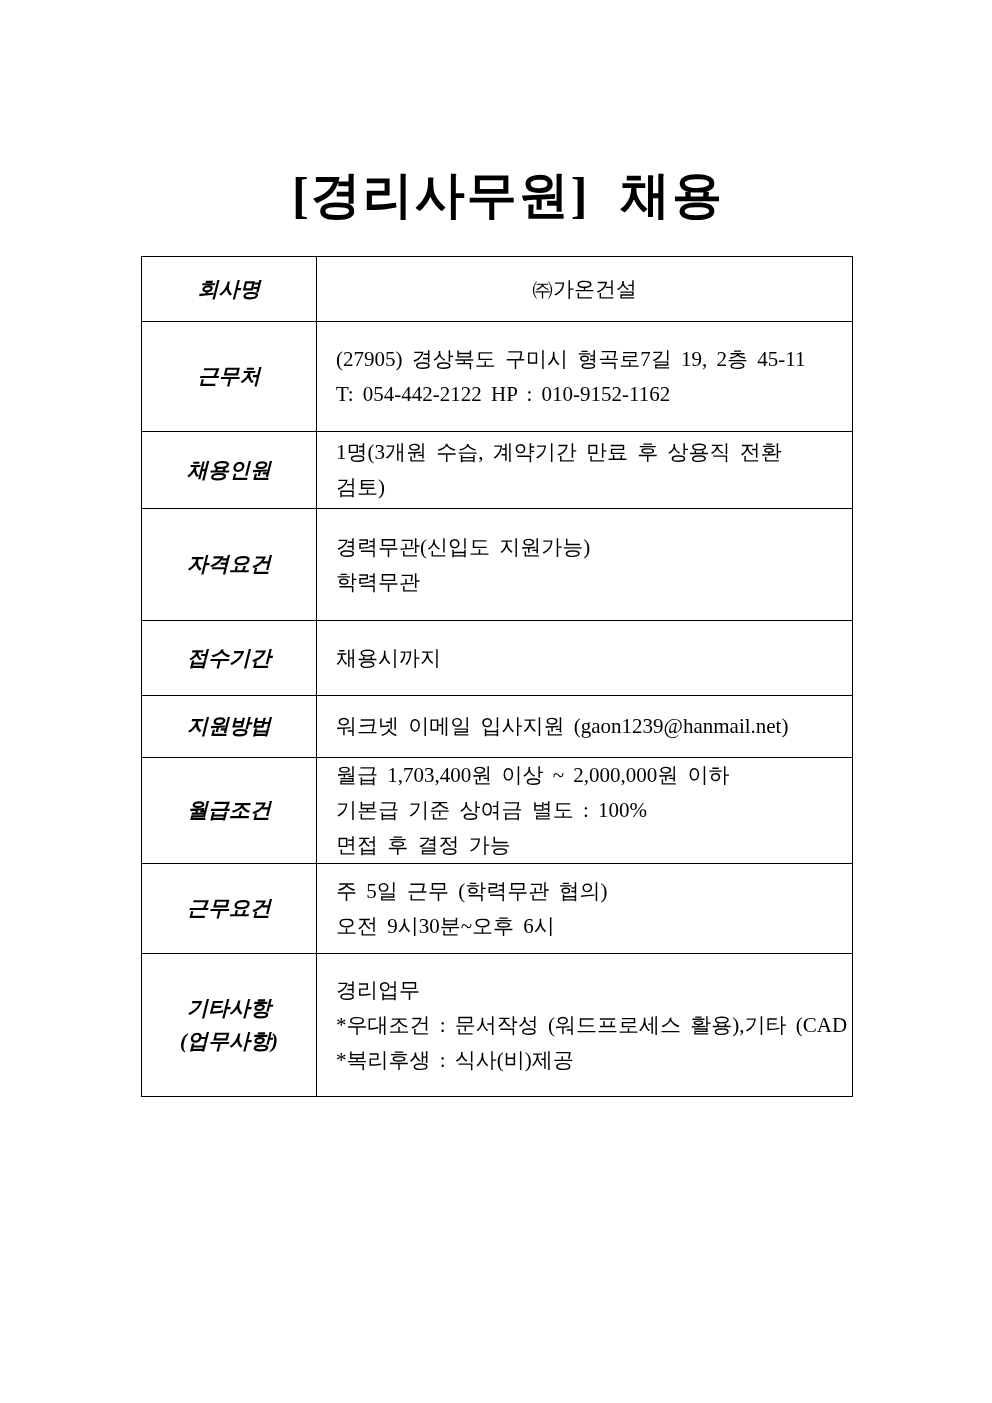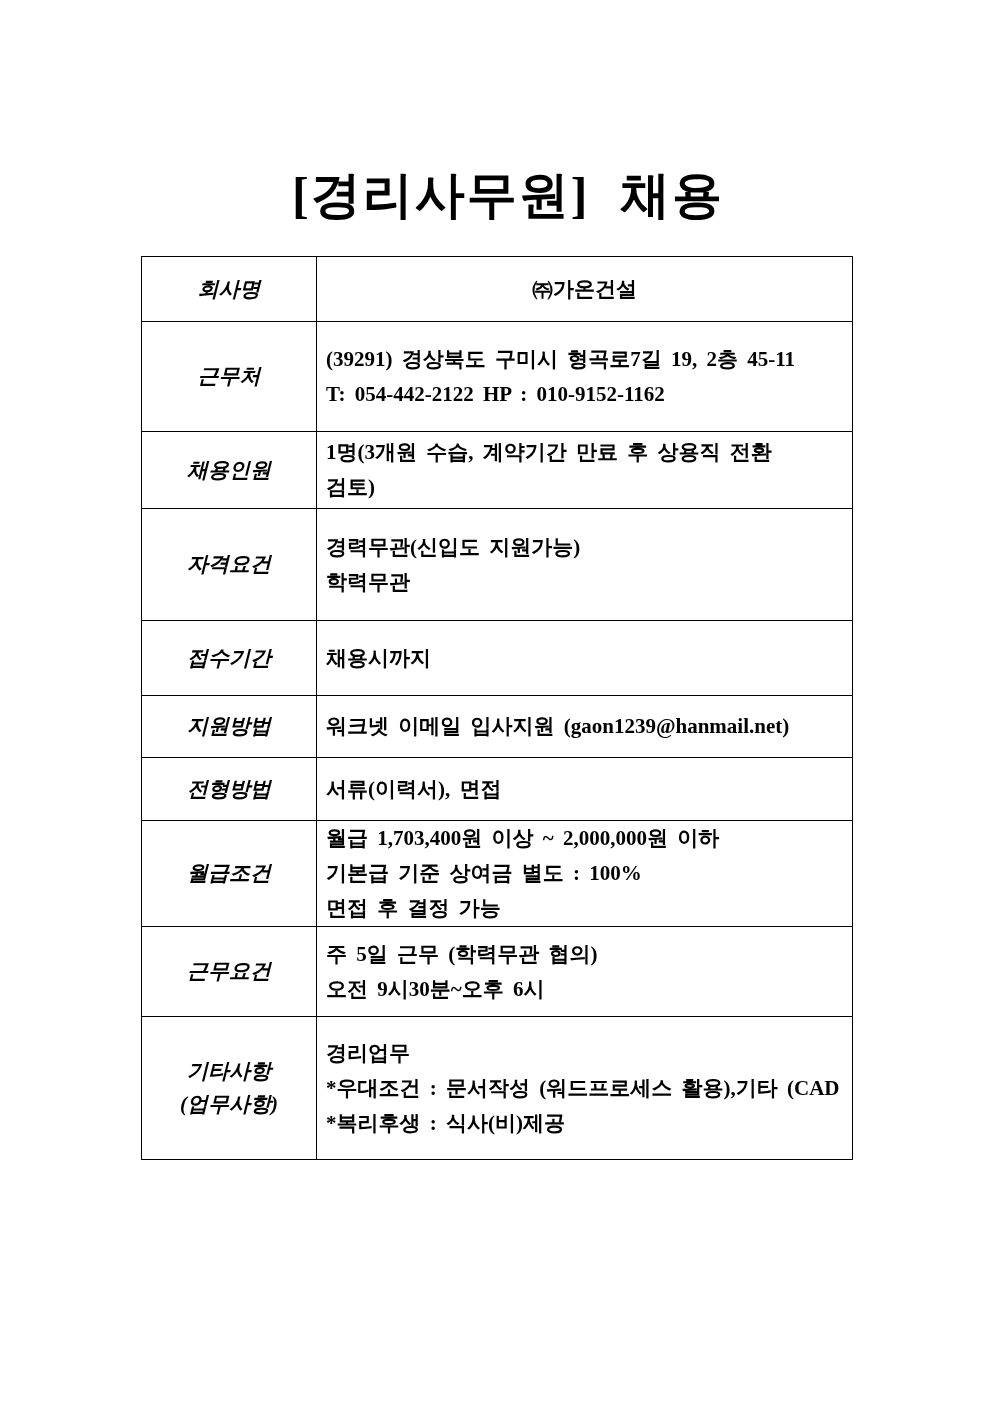--- a/index.html
+++ b/index.html
@@ -37,23 +37,22 @@
     padding:0;
   }
   .job-table th{
     font-weight:700;
     text-align:center;
     padding:0 4px;
     font-style:italic;
   }
   .job-table td{
     text-align:left;
-    padding:0 9px;
+    padding:0 19px;
     word-spacing:4px;
-    font-weight:bold;
   }
   .job-table td.center{text-align:center;}
   .line{line-height:35px;white-space:nowrap;}
   th .line{line-height:33px;white-space:nowrap;}
   tr.r0{height:65px;}
   tr.r1{height:110px;}
   tr.r2{height:77px;}
   tr.r3{height:112px;}
   tr.r4{height:75px;margin-top:28px;}
   tr.r5{height:62px;}
@@ -89,21 +88,21 @@
           </th>
         <td class="center">
           <div class="line">㈜가온건설</div>
         </td>
       </tr>
       <tr class="r1">
         <th>
             <div class="line">근무처</div>
           </th>
         <td>
-          <div class="line">(39291) 경상북도 구미시 형곡로7길 19, 2층 45-11</div>
+          <div class="line">(27905) 경상북도 구미시 형곡로7길 19, 2층 45-11</div>
           <div class="line">T: 054-442-2122  HP : 010-9152-1162</div>
         </td>
       </tr>
       <tr class="r2">
         <th>
             <div class="line">채용인원</div>
           </th>
         <td>
           <div class="line">1명(3개원 수습, 계약기간 만료 후 상용직 전환</div>
           <div class="line">검토)</div>
@@ -125,28 +124,20 @@
         <td>
           <div class="line">채용시까지</div>
         </td>
       </tr>
       <tr class="r5">
         <th>
             <div class="line">지원방법</div>
           </th>
         <td>
           <div class="line">워크넷 이메일 입사지원 (gaon1239@hanmail.net)</div>
-        </td>
-      </tr>
-      <tr class="r6">
-        <th>
-            <div class="line">전형방법</div>
-          </th>
-        <td>
-          <div class="line">서류(이력서), 면접</div>
         </td>
       </tr>
       <tr class="r7">
         <th>
             <div class="line">월급조건</div>
           </th>
         <td>
           <div class="line">월급 1,703,400원 이상 ~ 2,000,000원 이하</div>
           <div class="line">기본급 기준 상여금 별도 : 100%</div>
           <div class="line">면접 후 결정 가능</div>

